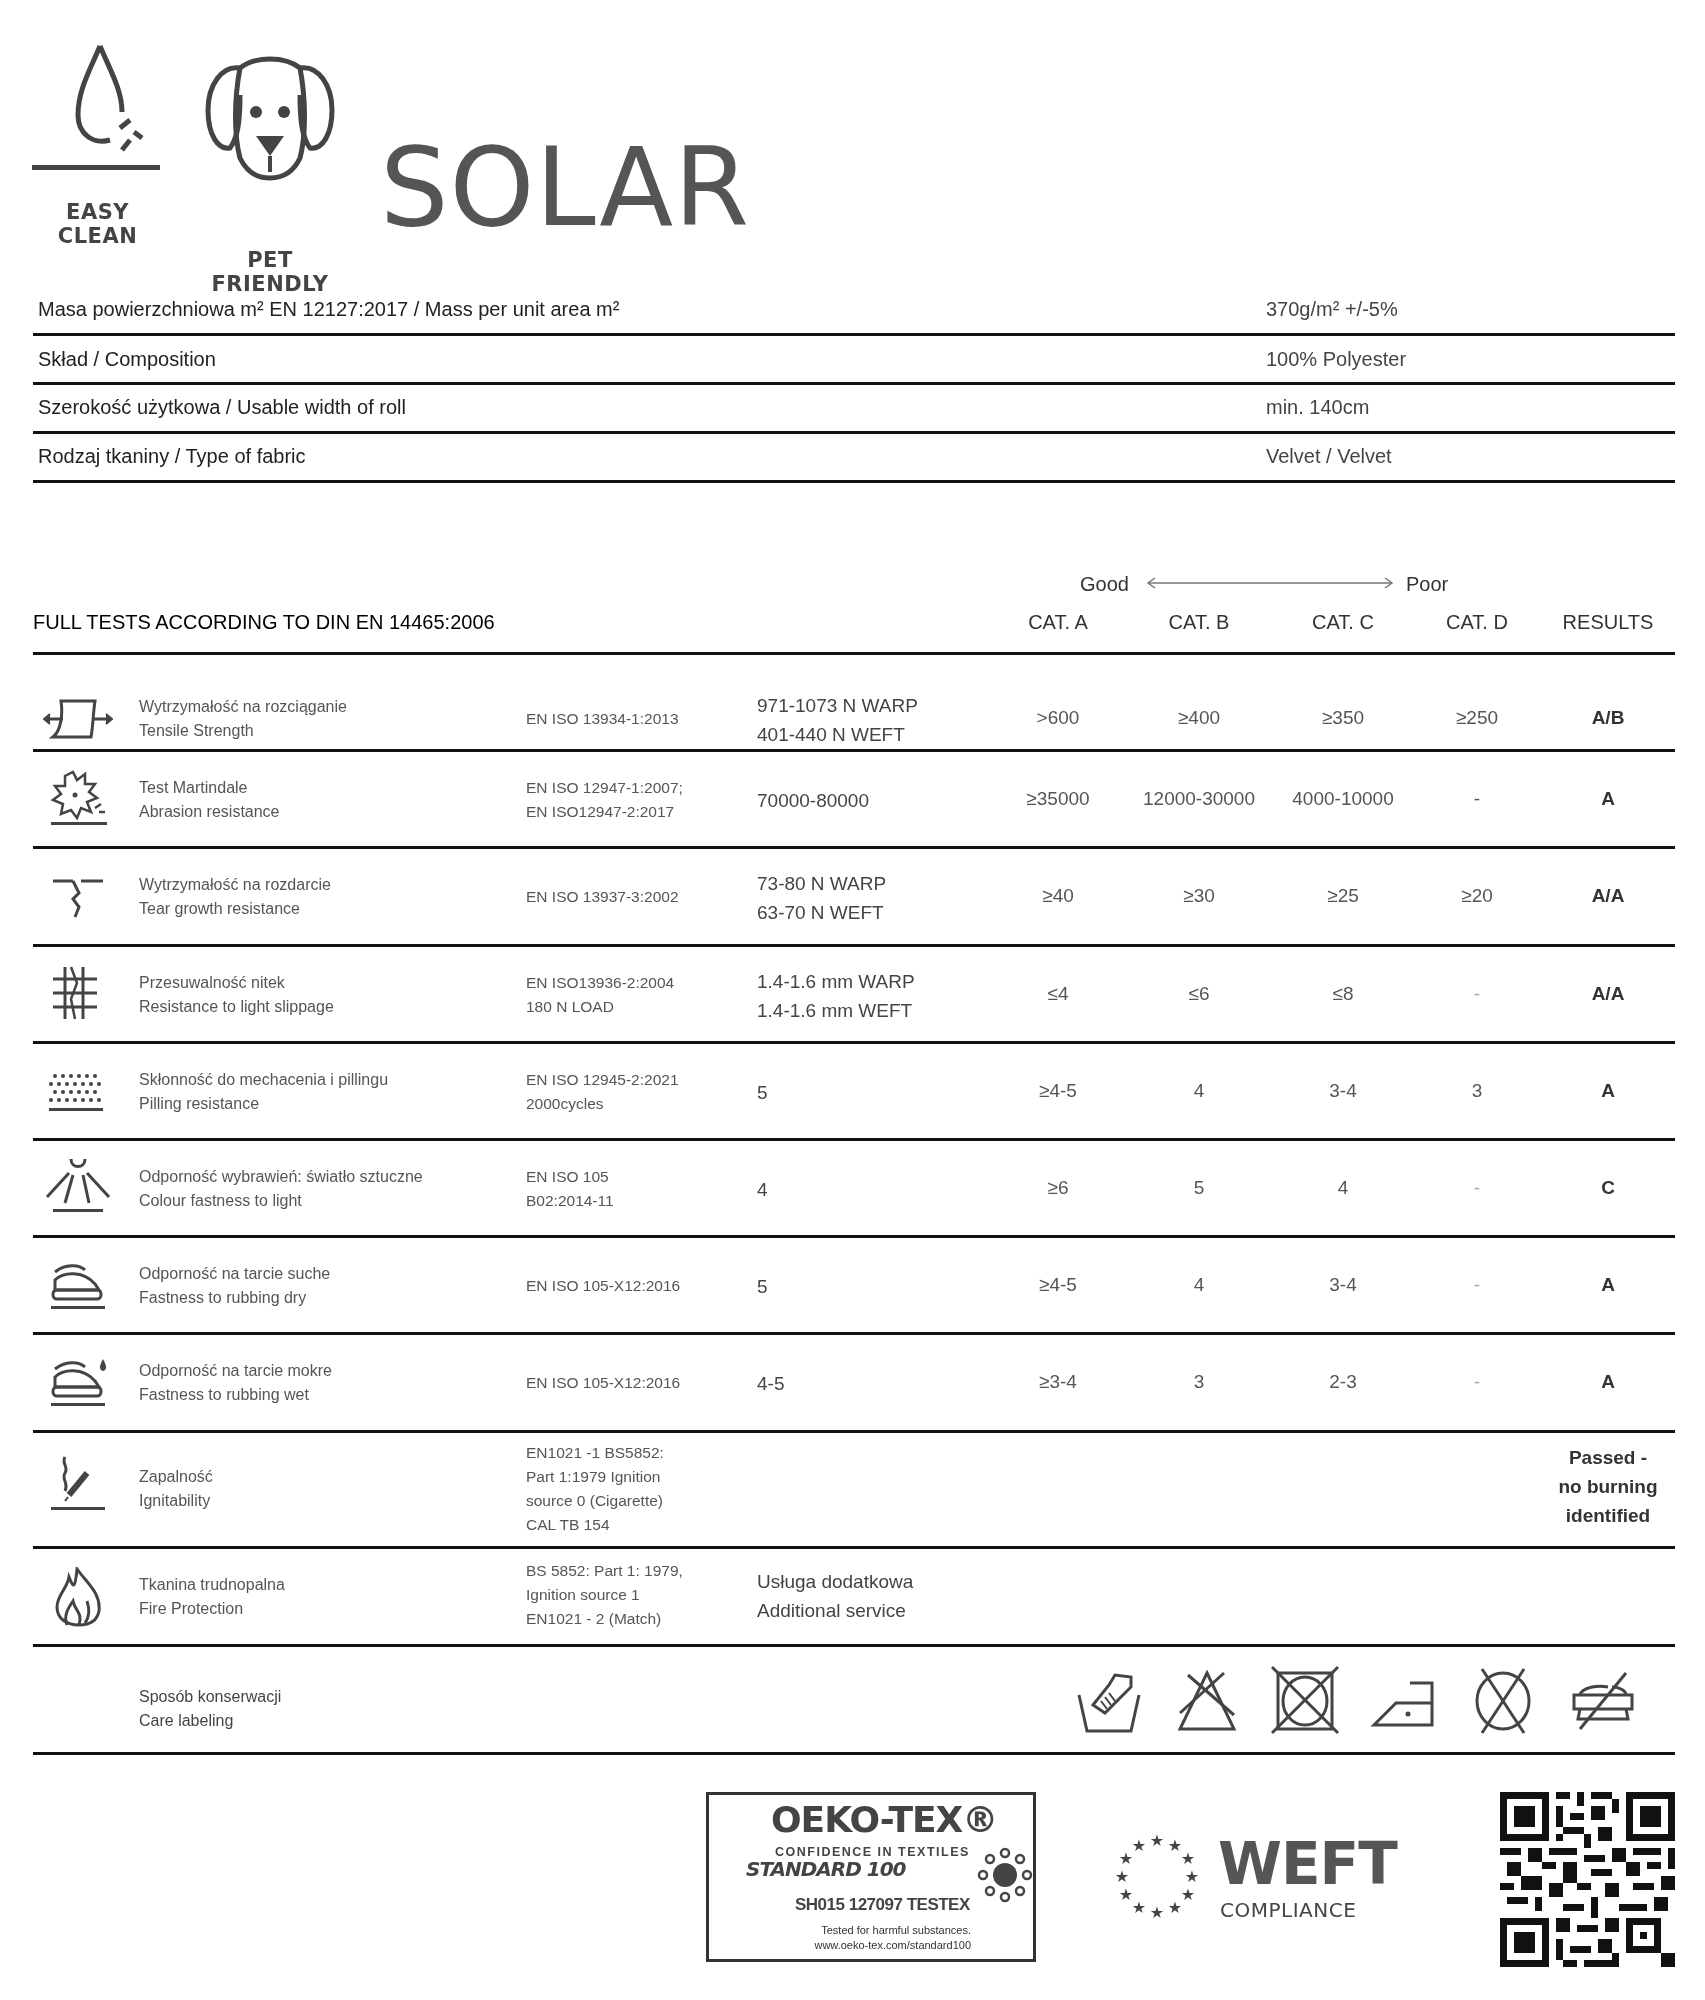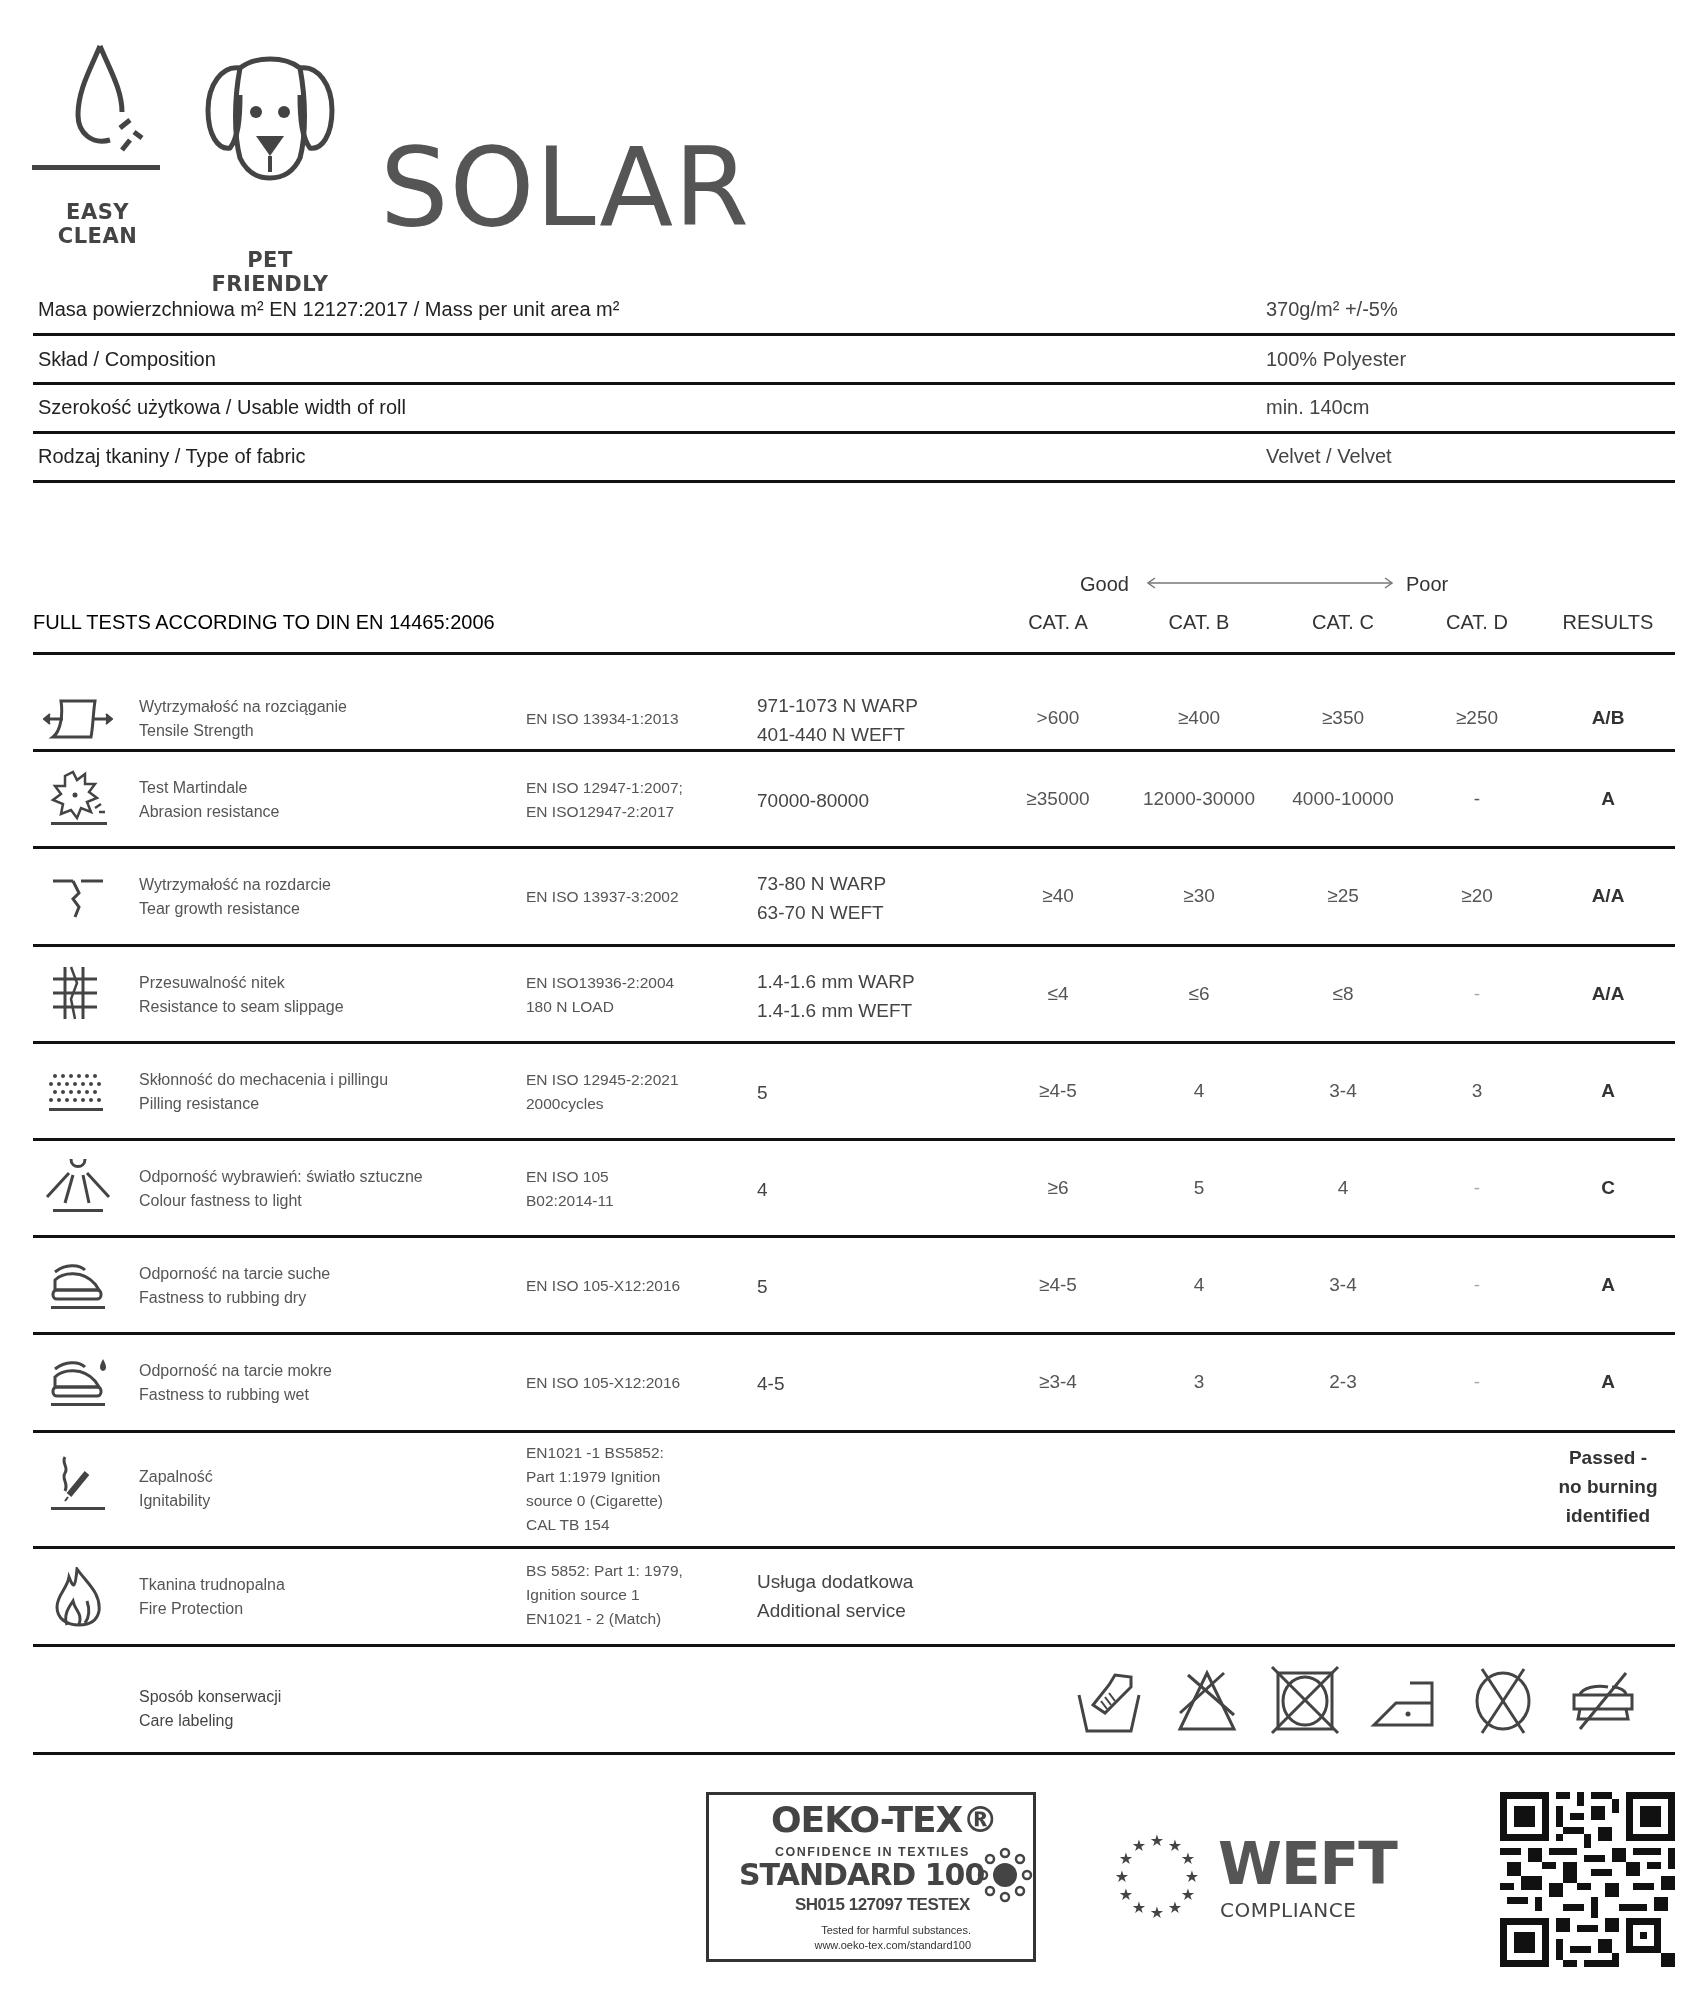--- a/index.html
+++ b/index.html
@@ -20,21 +20,21 @@
   .row .icon { position:absolute; left:10px; width:70px; height:60px; }
   .row .lbl { position:absolute; left:106px; font-size:16px; line-height:24px; color:#555; }
   .row .std { position:absolute; left:493px; font-size:15.5px; line-height:24px; color:#555; }
   .row .val { position:absolute; left:724px; font-size:19px; line-height:29px; color:#444; }
   .row .cat { position:absolute; width:140px; text-align:center; font-size:19px; color:#555; }
   .row .res { position:absolute; width:140px; text-align:center; font-size:19px; color:#333; font-weight:bold; }
   .care-icon { position:absolute; top:1665px; width:70px; height:70px; }
   .oeko { position:absolute; left:706px; top:1792px; width:330px; height:170px; border:3px solid #333; box-sizing:border-box; }
   .oeko .t1 { position:absolute; left:62px; top:4px; font-size:36px; font-weight:bold; color:#444; font-family:"DejaVu Sans", sans-serif; letter-spacing:-1px; }
   .oeko .t2 { position:absolute; left:66px; top:50px; font-size:12.5px; font-weight:bold; color:#444; letter-spacing:1.5px; }
-  .oeko .t3 { position:absolute; left:30px; top:62px; font-size:30px; font-weight:bold; color:#444; font-family:"DejaVu Sans", sans-serif; letter-spacing:-1px; }
+  .oeko .t3 { position:absolute; left:37px; top:62px; font-size:20px; font-weight:bold; color:#444; font-family:"DejaVu Sans", sans-serif; letter-spacing:-1px;font-style:italic; }
   .oeko .t4 { position:absolute; left:86px; top:100px; font-size:17px; font-weight:bold; color:#444; letter-spacing:-0.5px; }
   .oeko .t5 { position:absolute; left:92px; top:128px; font-size:11px; color:#333; line-height:15px; text-align:right; width:170px; }
   .reach-t1 { position:absolute; left:1218px; top:1832px; font-size:58px; font-weight:bold; color:#555; font-family:"DejaVu Sans", sans-serif; letter-spacing:-1px; line-height:64px; }
   .reach-t2 { position:absolute; left:1220px; top:1893px; font-size:20px; color:#444; font-family:"DejaVu Sans", sans-serif; letter-spacing:0.5px; line-height:34px; }
 </style>
 </head>
 <body>
 
 <div class="abs" style="left:30px;top:20px;width:135px;height:220px;">
   <svg width="135" height="135" viewBox="0 0 135 135" style="position:absolute;left:0;top:0;">
@@ -190,21 +190,21 @@
   <svg class="icon" style="top:16px;" viewBox="0 0 70 60">
     <line x1="22" y1="4" x2="22" y2="56" stroke="#444" stroke-width="3"></line>
     <line x1="40" y1="4" x2="40" y2="56" stroke="#444" stroke-width="3"></line>
     <line x1="10" y1="16" x2="54" y2="16" stroke="#444" stroke-width="3"></line>
     <line x1="10" y1="30" x2="54" y2="30" stroke="#444" stroke-width="3"></line>
     <line x1="10" y1="44" x2="54" y2="44" stroke="#444" stroke-width="3"></line>
     <path d="M28 4 L34 20 L28 36 L32 56" fill="none" stroke="#444" stroke-width="2.5"></path>
   </svg>
   <div class="lbl" style="top:24px;">
     <div>Przesuwalność nitek</div>
-    <div>Resistance to seam slippage</div>
+    <div>Resistance to light slippage</div>
   </div>
   <div class="std" style="top:24px;">
     <div>EN ISO13936-2:2004</div>
     <div>180 N LOAD</div>
   </div>
   <div class="val" style="top:20px;">
     <div>1.4-1.6 mm WARP</div>
     <div>1.4-1.6 mm WEFT</div>
   </div>
   <div class="cat" style="left:955px;top:36px;">≤4</div>

